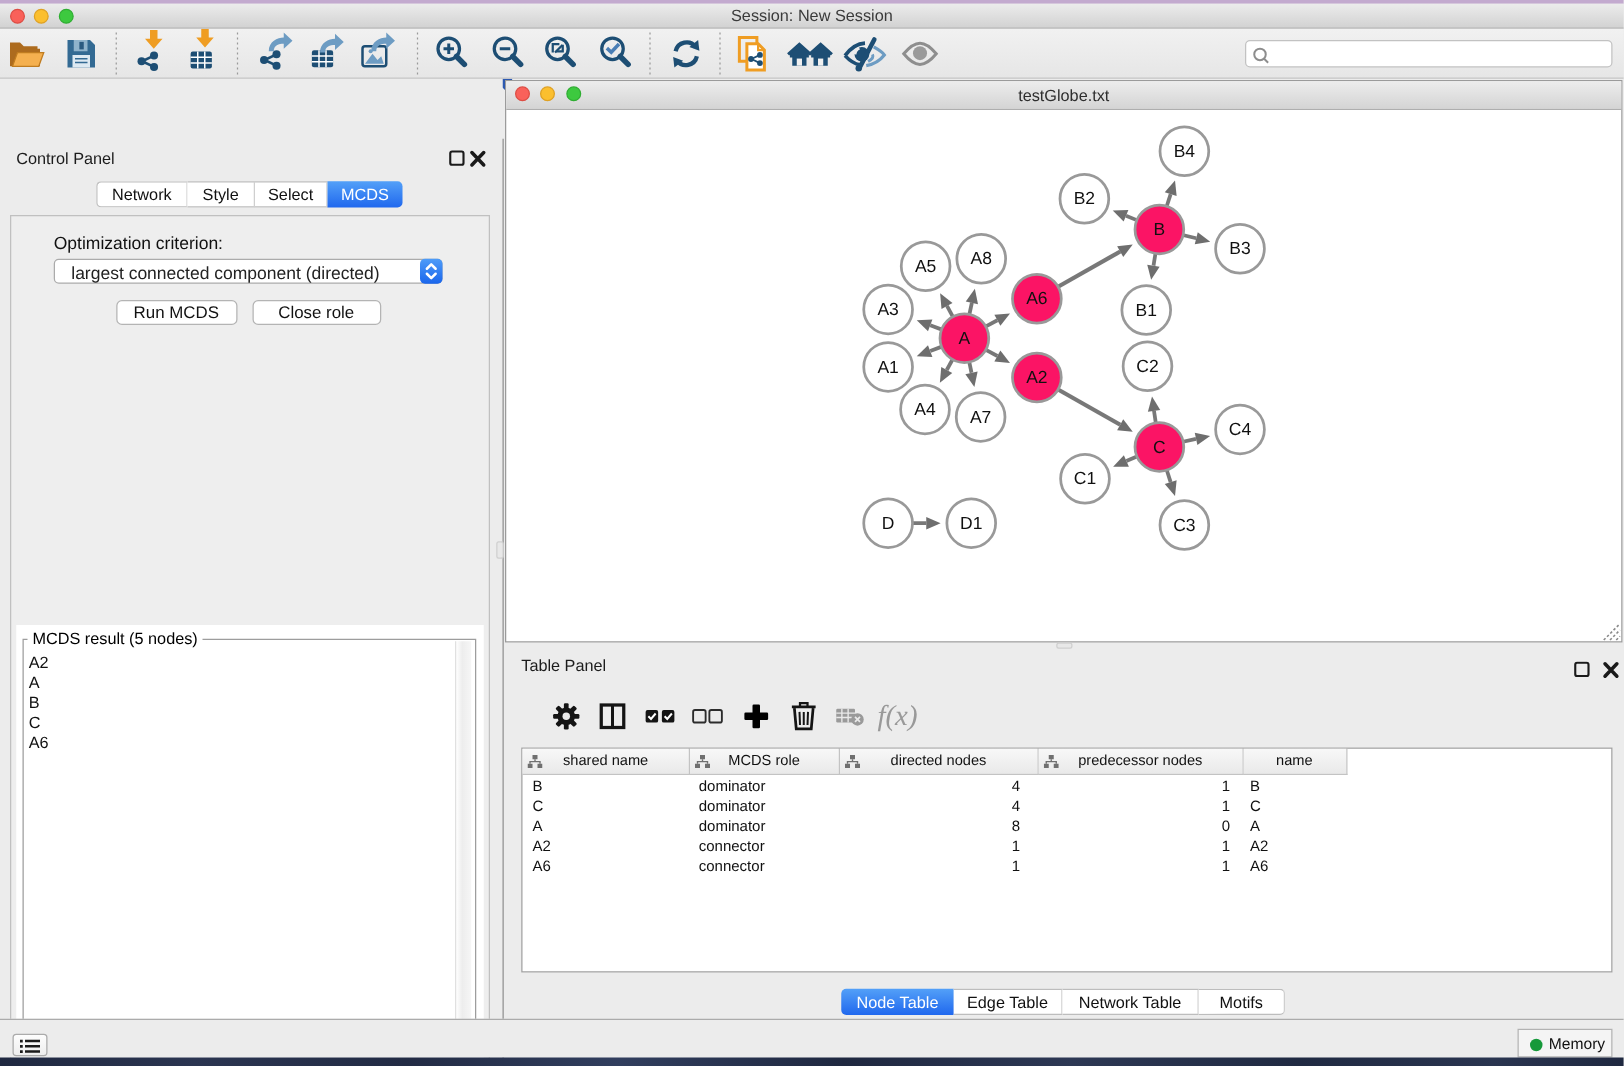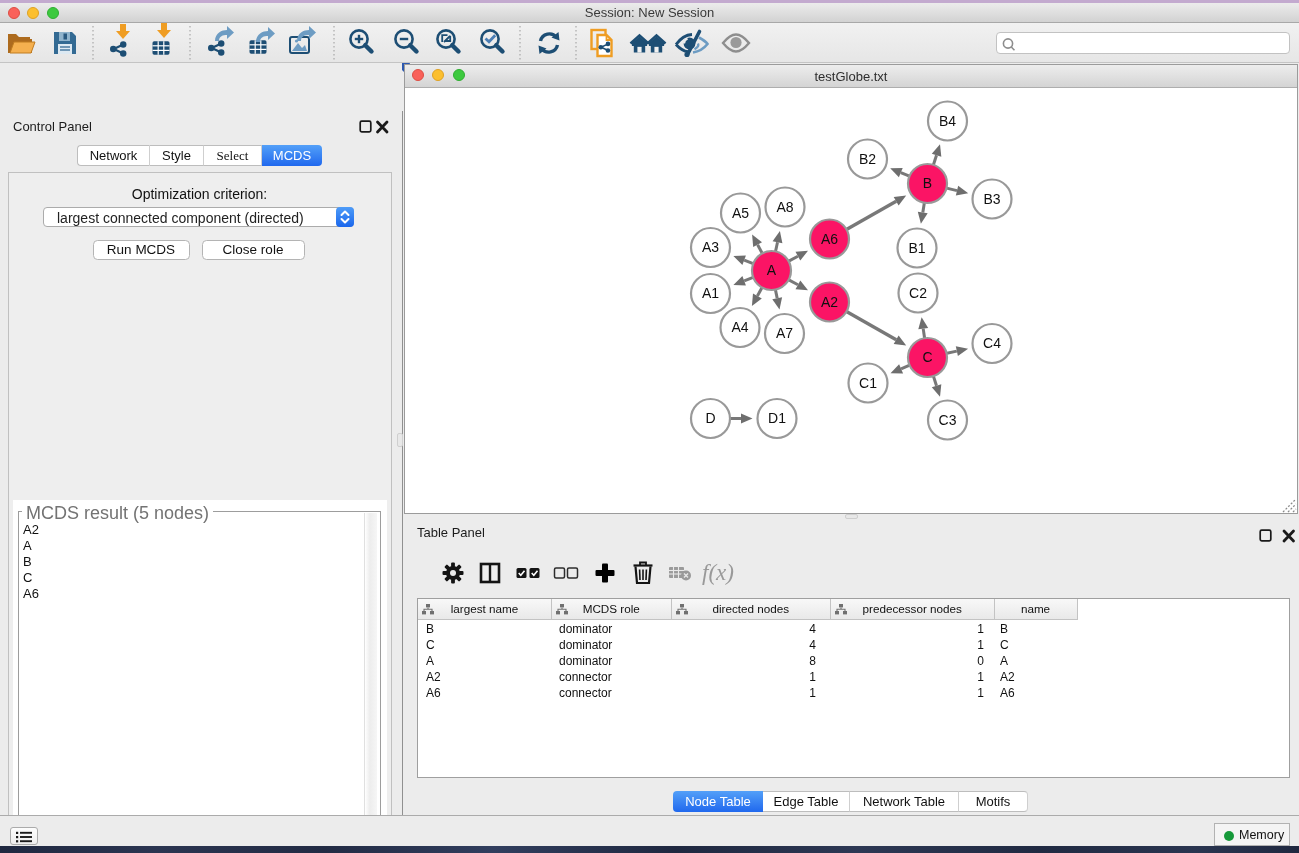--- a/index.html
+++ b/index.html
@@ -16,28 +16,28 @@
 #toolbar { left:0; top:23px; width:1299px; height:40px; background:linear-gradient(#f1f1f1,#e6e6e6); border-bottom:1px solid #c4c4c4; }
 .ticon { position:absolute; top:0; }
 #searchbox { position:absolute; left:996px; top:9px; width:294px; height:22px; background:#fff; border:1px solid #c2c2c2; border-radius:4px; }
 
 #cpanel { left:0; top:63px; width:403px; height:752px; background:#ececec; border-right:1px solid #909090;margin-top:48px; }
 #cpTitle { left:13px; top:8px; font-size:13px; color:#1c1c1c; }
 #tabsrow { left:77px; top:34px; width:245px; height:21px; font-size:13px; }
 .tabseg { position:absolute; top:0; height:21px; background:#fff; border-top:1px solid #bdbdbd; border-bottom:1px solid #bdbdbd; border-right:1px solid #cfcfcf; color:#111; text-align:center; line-height:20px; }
 .tabsel { background:linear-gradient(#53a0f8,#2068ee); color:#fff; border:none; }
 #innerPanel { left:8px; top:61px; width:384px; height:679px; background:#eeeeee; border:1px solid #c0c0c0; }
-#optlabel { left:0; top:75px; width:313px; margin-left:43px; text-align:center; font-size:14px; color:#111; }
+#optlabel { left:0; top:75px; width:313px; margin-left:43px; text-align:left; font-size:14px; color:#111; }
 #dropdown { left:43px; top:95.5px; width:311px; height:20px; background:#fff; border:1px solid #ababab; border-radius:4px; }
 #ddtext { left:13px; top:2px; font-size:14px; color:#222; }
 #ddstep { position:absolute; right:-1px; top:-1px; width:18px; height:20px; border-radius:4px; background:linear-gradient(#4e9cf8,#1a66ec); }
 .btn { position:absolute; top:129px; height:20px; background:#fff; border:1px solid #b4b4b4; border-radius:4.5px; font-size:13.5px; color:#111; text-align:center; line-height:18px; }
 #resultsWhite { left:13px; top:389px; width:374px; height:348px; background:#fff; }
 #fieldset { position:absolute; left:5px; top:11px; width:363px; height:330px; border:1px solid #9d9d9d; }
-#fieldlegend { position:absolute; left:3px; top:-9px; background:#fff; padding:0 4px; font-size:18px; color:#737373; }
+#fieldlegend { position:absolute; left:3px; top:-9px; background:#fff; padding:0 4px; font-size:13px; color:#000000; }
 #listitems { position:absolute; left:4px; top:10px; font-size:13px; color:#111; line-height:16px; }
 #scrolltrack { position:absolute; right:3px; top:1px; width:13px; height:327px; background:linear-gradient(90deg,#ffffff,#ededed 40%,#f6f6f6); border-left:1px solid #e0e0e0; }
 
 #netwin { left:404px; top:64px; width:894px; height:450px; background:#fff; border:1px solid #9b9b9b; }
 #nettitle { position:absolute; left:0; top:0; width:892px; height:23px; background:linear-gradient(#ededed,#d4d4d4); border-bottom:1px solid #aeaeae; }
 #nettitle .t1 { left:6.5px; background:#f9615a; border:1px solid #dd4d44; }
 #nettitle .t2 { left:27px; background:#fbbf2f; border:1px solid #dfa123; }
 #nettitle .t3 { left:47.5px; background:#3dc93f; border:1px solid #2fae32; }
 #nettitletext { position:absolute; left:0; top:4px; width:892px; text-align:center; font-size:13px; color:#2e2e2e; }
 #graphsvg { position:absolute; left:0; top:24px; }
@@ -224,21 +224,21 @@
 </div>
 <div class="abs" id="cpanel">
   <div class="abs" id="cpTitle">Control Panel</div>
   <svg class="abs" width="42" height="14" viewBox="0 0 42 14" style="left:359px;top:9px;">
       <rect x="1.2" y="1.2" width="10.6" height="10.6" rx="1.5" fill="none" stroke="#1a1a1a" stroke-width="1.7"></rect>
       <path d="M18.5,2 L28,12 M28,2 L18.5,12" stroke="#1a1a1a" stroke-width="2.8" stroke-linecap="round"></path>
     </svg>
   <div class="abs" id="tabsrow">
     <div class="tabseg" style="left:0; width:73px; border-left:1px solid #bdbdbd; border-radius:4px 0 0 4px;">Network</div>
     <div class="tabseg" style="left:73px; width:54px;">Style</div>
-    <div class="tabseg" style="left:127px; width:58px;font-family:Liberation Serif, serif;">Select</div>
+    <div class="tabseg" style="left:127px; width:58px;">Select</div>
     <div class="tabseg tabsel" style="left:185px; width:60px; border-radius:0 4px 4px 0; line-height:21px;">MCDS</div>
   </div>
   <div class="abs" id="innerPanel"></div>
   <div class="abs" id="optlabel">Optimization criterion:</div>
   <div class="abs" id="dropdown">
     <div class="abs" id="ddtext">largest connected component (directed)</div>
     <div id="ddstep">
         <svg width="18" height="20" viewBox="0 0 18 20" style="position:absolute;left:0;top:0;">
           <path d="M5.5,8 L9,4.5 L12.5,8" fill="none" stroke="#fff" stroke-width="2" stroke-linecap="round" stroke-linejoin="round"></path>
           <path d="M5.5,12 L9,15.5 L12.5,12" fill="none" stroke="#fff" stroke-width="2" stroke-linecap="round" stroke-linejoin="round"></path>
@@ -444,21 +444,21 @@
   <div id="ttable">
       <div class="hcell" style="left:0px;width:134px;">
         <svg width="12" height="11" viewBox="0 0 12 11" style="position:absolute;left:4px;top:5px;">
           <g fill="#707070">
             <rect x="4" y="0" width="4" height="3.4"></rect>
             <rect x="0" y="7" width="4" height="3.4"></rect>
             <rect x="8" y="7" width="4" height="3.4"></rect>
           </g>
           <path d="M6,3.4 L6,5.3 M2,7 L2,5.3 L10,5.3 L10,7" fill="none" stroke="#707070" stroke-width="1.1"></path>
         </svg>
-        <div class="hlabel">largest name</div>
+        <div class="hlabel">shared name</div>
       </div>
       <div class="hcell" style="left:134px;width:119.5px;">
         <svg width="12" height="11" viewBox="0 0 12 11" style="position:absolute;left:4px;top:5px;">
           <g fill="#707070">
             <rect x="4" y="0" width="4" height="3.4"></rect>
             <rect x="0" y="7" width="4" height="3.4"></rect>
             <rect x="8" y="7" width="4" height="3.4"></rect>
           </g>
           <path d="M6,3.4 L6,5.3 M2,7 L2,5.3 L10,5.3 L10,7" fill="none" stroke="#707070" stroke-width="1.1"></path>
         </svg>

